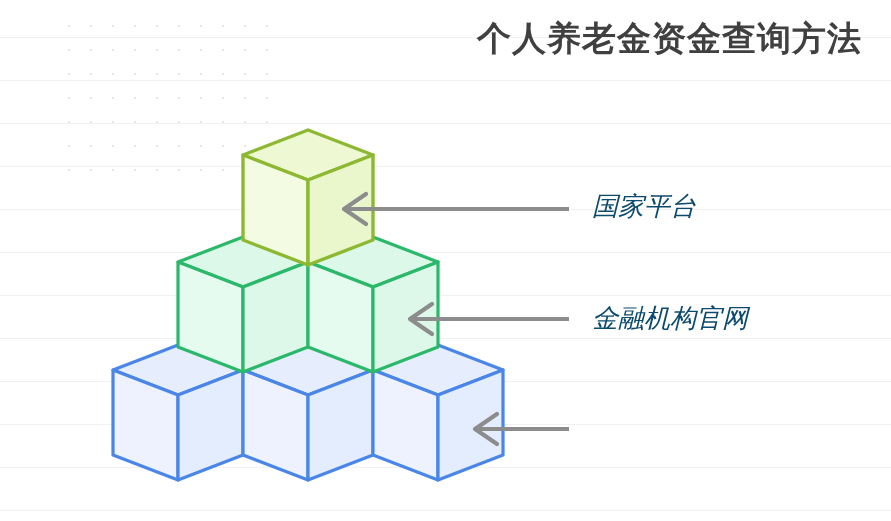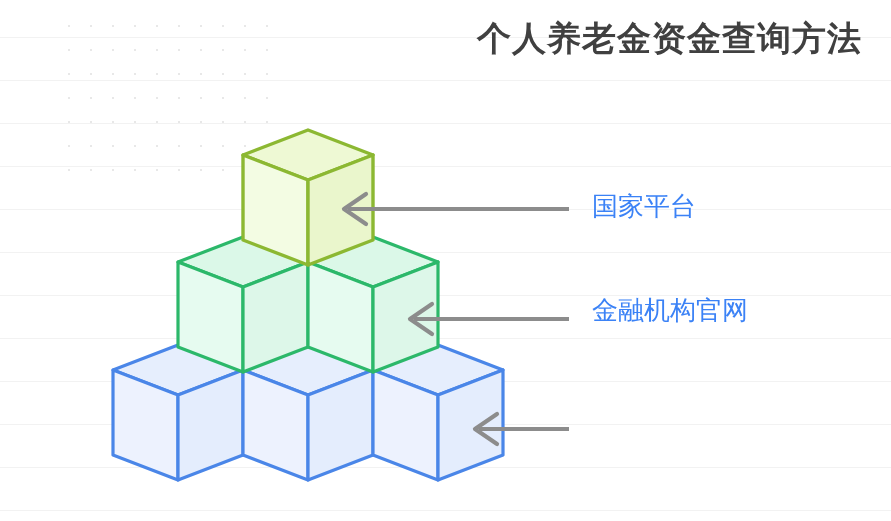--- a/index.html
+++ b/index.html
@@ -61,26 +61,27 @@
   .iso-art {
     position: absolute;
     left: 0; top: 0;
     width: 891px; height: 521px;
   }
 
   
   .label {
     position: absolute;
     font-size: 26px;
-    color: #3b82f6;
+    color: #0c4a6e;
     white-space: nowrap;
     line-height: 1;
+    font-style: italic;
   }
   .label-1 { left: 592px; top: 193px; }
-  .label-2 { left: 592px; top: 297px; }
+  .label-2 { left: 592px; top: 305px; }
   .label-3 { left: 592px; top: 413px; }
 </style>
 </head>
 <body>
 
 <div id="stage">
 
   <div class="ruled-lines"></div>
   <div class="dot-grid"></div>
 

